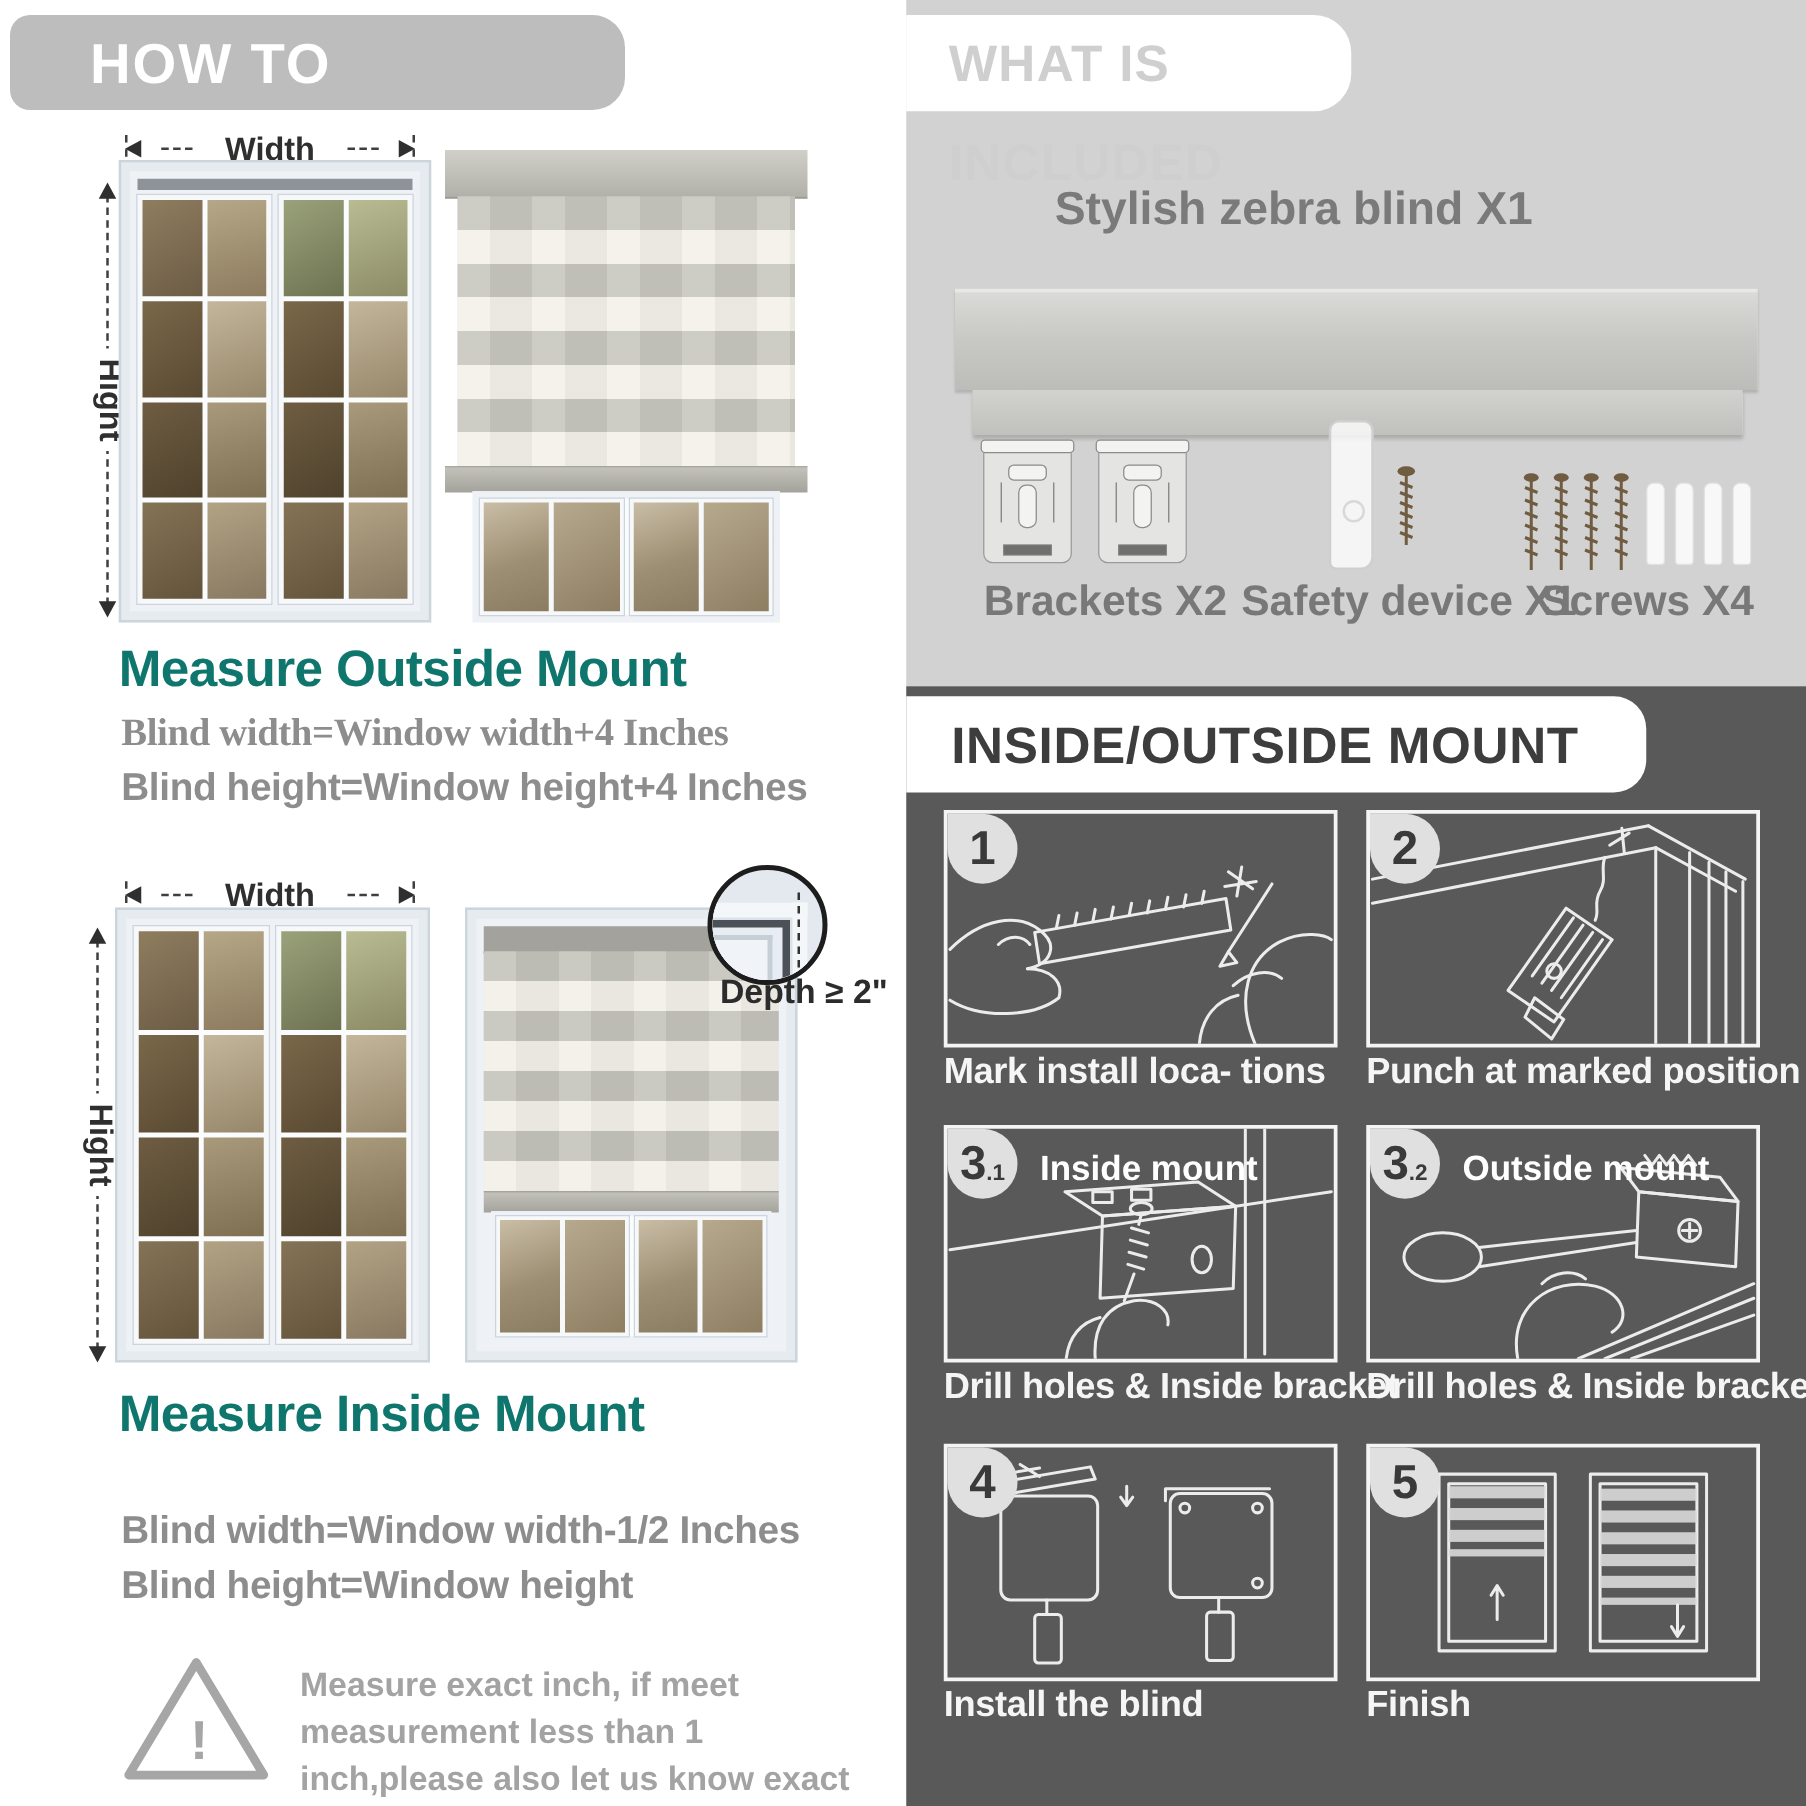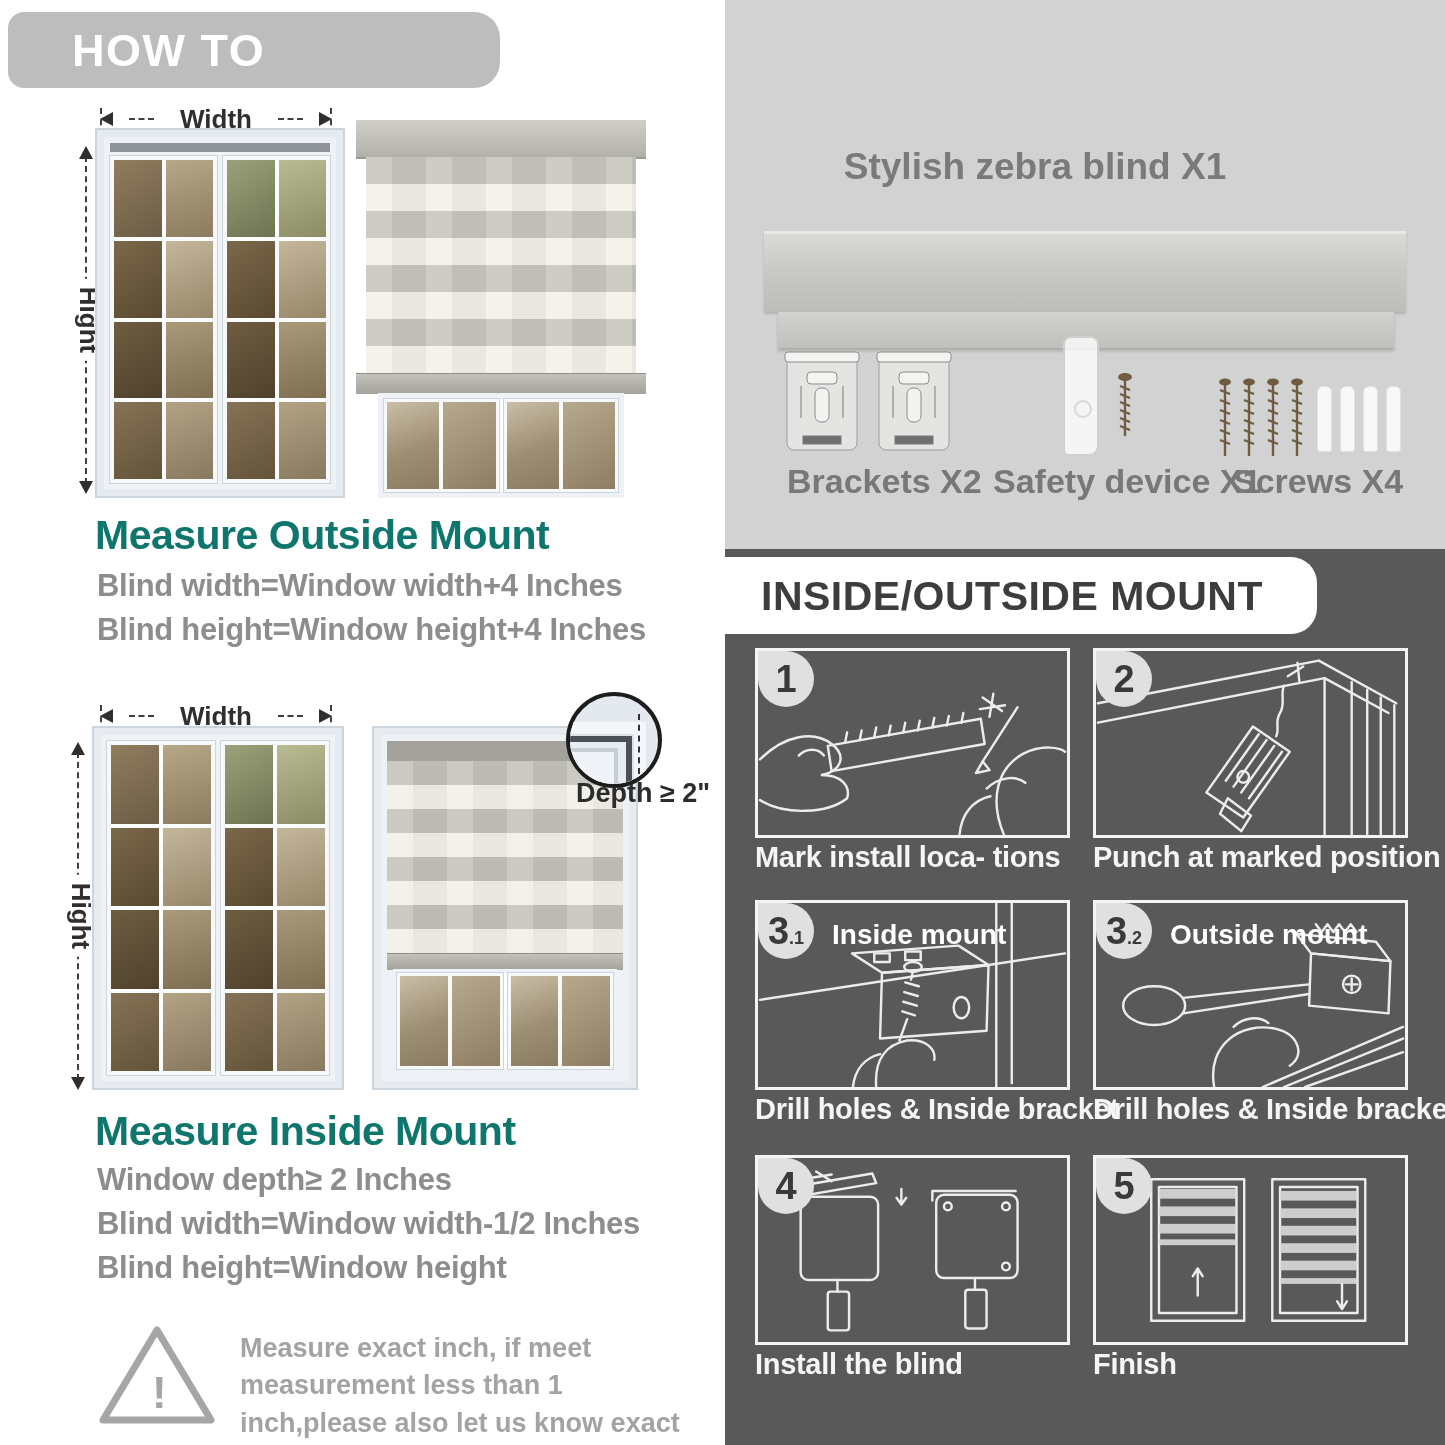--- a/index.html
+++ b/index.html
@@ -177,21 +177,21 @@
           <div class="uw-pane"></div>
         </div>
       <div class="uw-sash">
           <div class="uw-pane"></div>
           <div class="uw-pane"></div>
         </div>
     </div>
   </div>
 
   <div class="abs h-measure" style="left:95px;top:512px;">Measure Outside Mount</div>
-  <div class="abs t-measure" style="left:97px;top:568px;">Blind width=Window width+4 Inches</div>
+  <div class="abs t-measure" style="left:97px;top:568px;font-family:Liberation Serif, serif;">Blind width=Window width+4 Inches</div>
   <div class="abs t-measure" style="left:97px;top:612px;">Blind height=Window height+4 Inches</div>
 
   <div class="abs harrow" style="left:100px;top:701px;width:232px;">
     <span class="ah left"></span>
     <span class="seg"></span>
     <span class="lbl">Width</span>
     <span class="seg"></span>
     <span class="ah right"></span>
   </div>
 
@@ -249,31 +249,31 @@
 
   <div class="abs mag">
     <div class="f1"></div>
       <div class="f2"></div>
       <div class="f3"></div>
       <div class="dd"></div>
   </div>
   <div class="abs depth-lbl">Depth ≥ 2"</div>
 
   <div class="abs h-measure" style="left:95px;top:1108px;">Measure Inside Mount</div>
-  <div class="abs t-measure" style="left:97px;top:1162px;">Window depth≥ 2 Inches</div>
   <div class="abs t-measure" style="left:97px;top:1206px;">Blind width=Window width-1/2 Inches</div>
   <div class="abs t-measure" style="left:97px;top:1250px;">Blind height=Window height</div>
 
   <svg class="abs" style="left:95px;top:1322px;" width="125" height="108" viewBox="0 0 125 108">
     <path d="M62,8 L116,98 L8,98 Z" fill="none" stroke="#a6a6a6" stroke-width="7" stroke-linejoin="round"></path>
   </svg>
   <div class="abs warn-bang" style="left:152px;top:1368px;">!</div>
   <div class="abs warn-text" style="left:240px;top:1330px;">Measure exact inch, if meet measurement less than 1 inch,please also let us know exact measurement, please do not leave it</div>
 
   <div class="abs rt">
+    <div class="abs banner-included">WHAT IS INCLUDED</div>
     <div class="abs product-lbl">Stylish zebra blind X1</div>
 
     <div class="abs bar-main"></div>
     <div class="abs bar-lip"></div>
 
     <svg class="abs" style="left:58px;top:350px;" width="170" height="104" viewBox="0 0 170 104">
       <g stroke="#9a9a9a" fill="#e4e4e2">
         <rect x="4" y="6" width="70" height="94" rx="7"></rect>
         <rect x="96" y="6" width="70" height="94" rx="7"></rect>
       </g>

